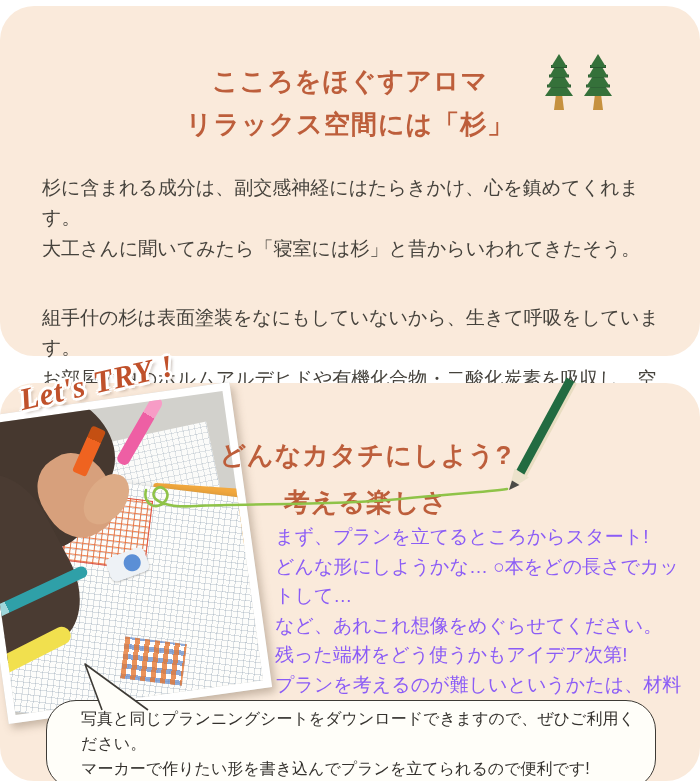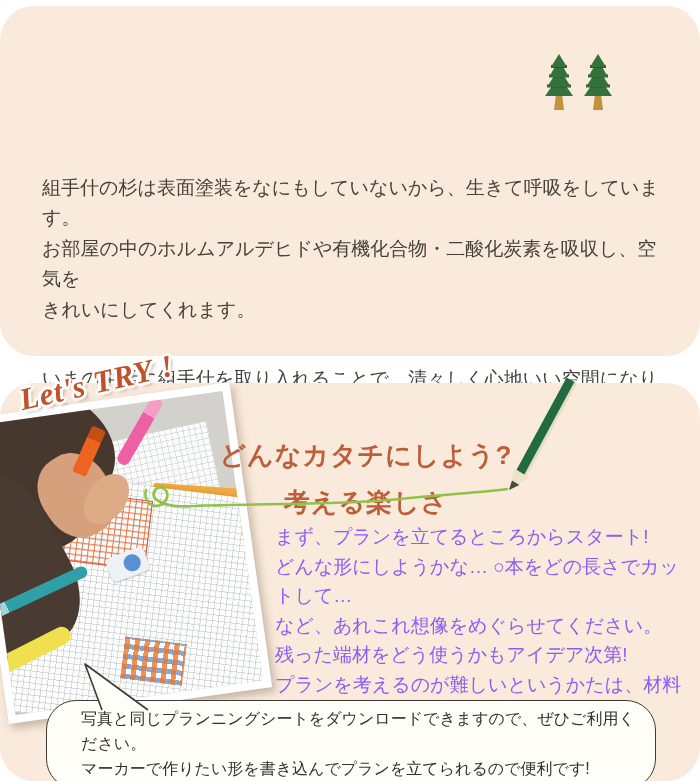--- a/index.html
+++ b/index.html
@@ -137,20 +137,22 @@
     padding:5px 16px 7px 34px;
     color:#35322e;font-size:16px;line-height:25px;white-space:pre-line;
   }
   .bubble-tail-svg{position:absolute;left:0;top:0;z-index:5;pointer-events:none;}
   #overlay-art{position:absolute;left:0;top:0;z-index:3;pointer-events:none;}
 </style>
 </head>
 <body>
 
 <section class="card" id="card-aroma">
+  <h2 class="aroma-heading">こころをほぐすアロマ
+リラックス空間には「杉」</h2>
 
   <div class="tree-row">
     <span>
       <svg width="30" height="60" viewBox="0 0 30 60" aria-hidden="true">
         <polygon points="12,41 18,41 20,57 10,57" fill="#c6913f"></polygon>
         <polygon points="15,23 1,43 29,43" fill="#35713a"></polygon>
         <rect x="3" y="31.5" width="24" height="3" fill="#2a5730"></rect>
         <polygon points="15,15 3,34 27,34" fill="#35713a"></polygon>
         <rect x="5" y="21.5" width="20" height="3" fill="#2a5730"></rect>
         <polygon points="15,7 5,24 25,24" fill="#35713a"></polygon>
@@ -166,20 +168,22 @@
         <polygon points="15,15 3,34 27,34" fill="#35713a"></polygon>
         <rect x="5" y="21.5" width="20" height="3" fill="#2a5730"></rect>
         <polygon points="15,7 5,24 25,24" fill="#35713a"></polygon>
         <rect x="7" y="12" width="16" height="3" fill="#2a5730"></rect>
         <polygon points="15,1 7,14 23,14" fill="#35713a"></polygon>
       </svg>
     </span>
   </div>
 
   <div class="aroma-paragraphs">
+    <p>杉に含まれる成分は、副交感神経にはたらきかけ、心を鎮めてくれます。
+大工さんに聞いてみたら「寝室には杉」と昔からいわれてきたそう。</p>
     <p>組手什の杉は表面塗装をなにもしていないから、生きて呼吸をしています。
 お部屋の中のホルムアルデヒドや有機化合物・二酸化炭素を吸収し、空気を
 きれいにしてくれます。</p>
     <p>いまの生活に組手什を取り入れることで、清々しく心地いい空間になりますよ。</p>
   </div>
 </section>
 
 <section class="card" id="card-try">
 
   <div class="photo">

